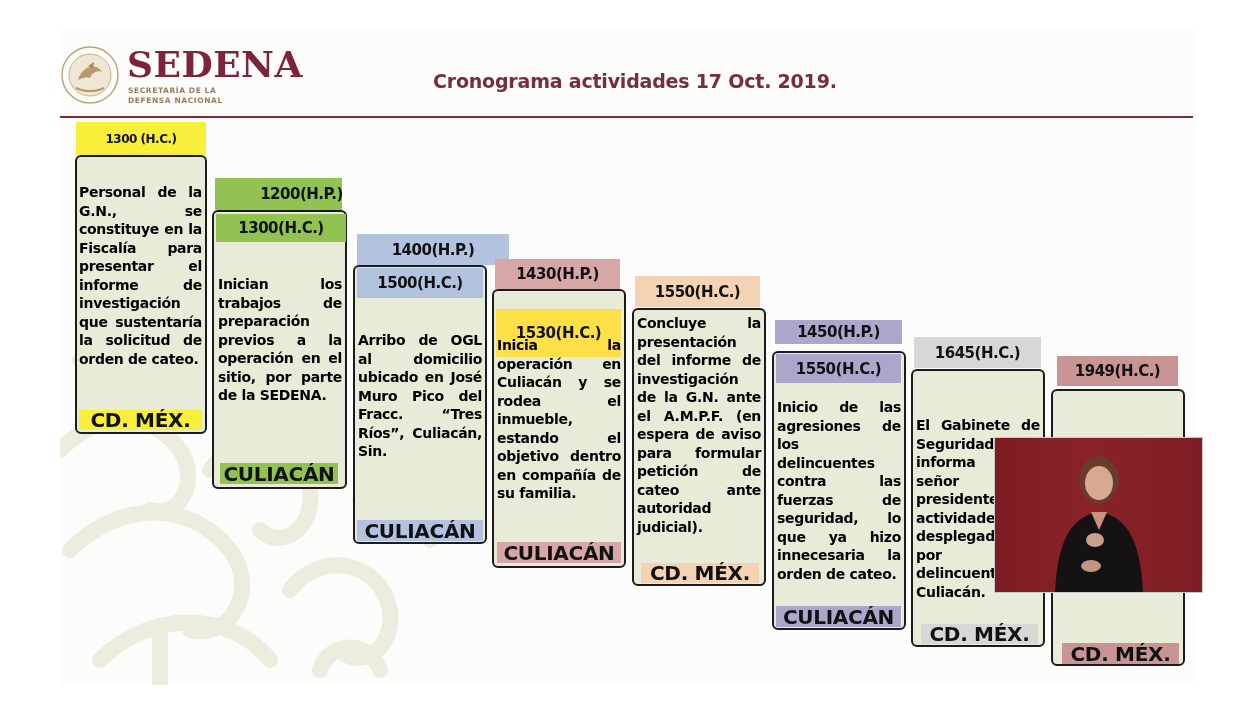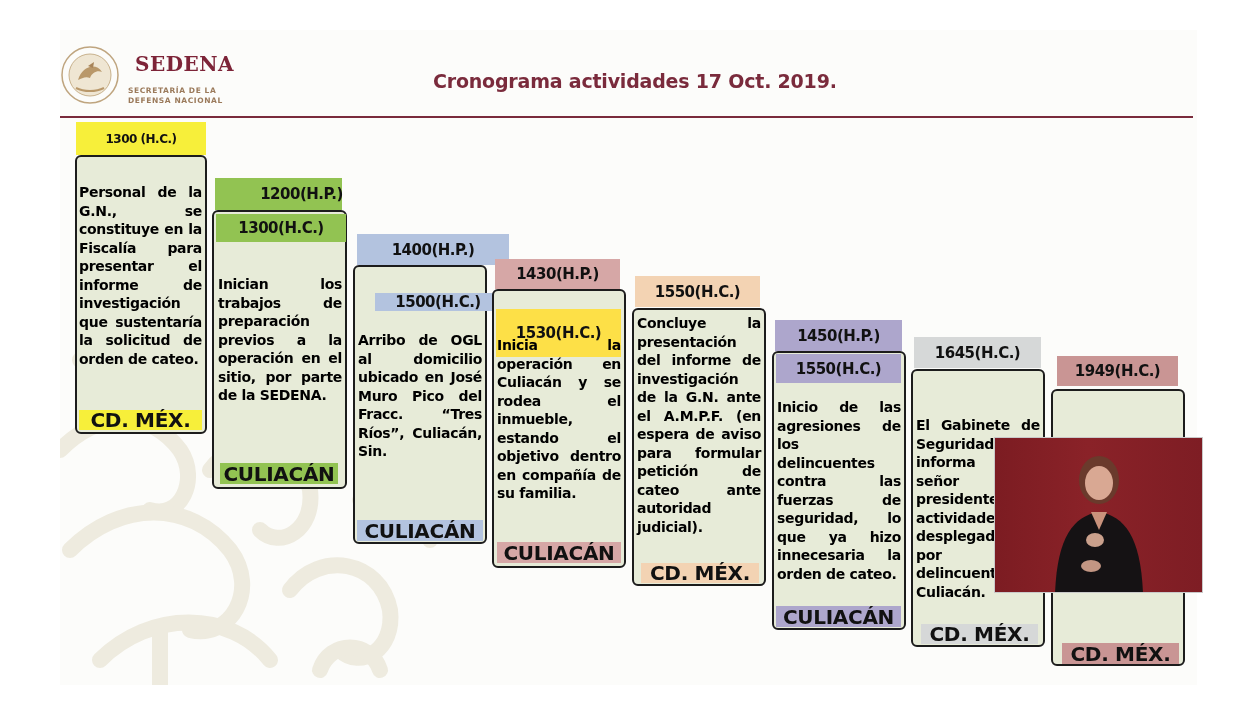--- a/index.html
+++ b/index.html
@@ -3,21 +3,21 @@
 <meta charset="utf-8">
 <style>
   * { box-sizing: border-box; margin: 0; padding: 0; }
   html, body { width: 1257px; height: 720px; overflow: hidden; background: #ffffff; }
   body { position: relative; font-family: "DejaVu Sans", sans-serif; }
 
   .slide { position: absolute; left: 60px; top: 30px; width: 1137px; height: 655px; background: #fcfcfa; overflow: hidden; }
   .pattern { position: absolute; left: 0; top: 0; width: 1137px; height: 655px; }
 
   .seal { position: absolute; left: 60px; top: 44px; width: 60px; height: 62px; }
-  .brand { position: absolute; left: 135px; top: 46px; color: #7d2438; font-family: "DejaVu Serif", serif; font-weight: bold; font-size: 20px; letter-spacing: 0.5px; line-height: 36px; }
+  .brand { position: absolute; left: 127px; top: 46px; color: #7d2438; font-family: "DejaVu Serif", serif; font-weight: bold; font-size: 36px; letter-spacing: 0.5px; line-height: 36px; }
   .brand-sub { position: absolute; left: 128px; top: 86px; color: #9b7a5b; font-family: "DejaVu Sans", sans-serif; font-weight: bold; font-size: 7.5px; line-height: 10px; letter-spacing: 0.6px; }
 
   .title { position: absolute; left: 433px; top: 70px; color: #7a2b3c; font-weight: bold; font-size: 19px; letter-spacing: -0.2px; white-space: nowrap; }
   .rule { position: absolute; left: 60px; top: 116px; width: 1133px; height: 2px; background: #7a2b3c; }
 
   .hdr { position: absolute; font-weight: bold; font-size: 15px; color: #111; text-align: center; letter-spacing: -0.5px; display: flex; align-items: center; justify-content: center; white-space: nowrap; }
   .box { position: absolute; background: #e7ebd8; border: 2px solid #1c1c1c; border-radius: 6px; }
   .body-text { position: absolute; font-weight: bold; font-size: 14px; line-height: 18.5px; color: #000000; text-align: justify; text-align-last: left; letter-spacing: -0.3px; }
   .foot { position: absolute; font-weight: bold; font-size: 20px; color: #111; text-align: center; display: flex; align-items: center; justify-content: center; white-space: nowrap; letter-spacing: -0.3px; }
 
@@ -64,36 +64,36 @@
 <div class="foot" style="left:79px;top:410px;width:123px;height:20px;background:#f7ef3a;">CD. MÉX.</div>
 
 <div class="hdr" style="left:215px;top:178px;width:127px;height:32px;background:#92c352;padding-left:46px;">1200(H.P.)</div>
 <div class="box" style="left:212px;top:210px;width:135px;height:279px;"></div>
 <div class="hdr" style="left:216px;top:214px;width:130px;height:28px;background:#92c352;">1300(H.C.)</div>
 <div class="body-text" style="left:218px;top:275px;width:124px;">Inician los trabajos de preparación previos a la operación en el sitio, por parte de la SEDENA.</div>
 <div class="foot" style="left:220px;top:463px;width:118px;height:21px;background:#92c352;">CULIACÁN</div>
 
 <div class="hdr" style="left:357px;top:234px;width:152px;height:31px;background:#b3c3df;">1400(H.P.)</div>
 <div class="box" style="left:353px;top:265px;width:134px;height:279px;"></div>
-<div class="hdr" style="left:375px;top:268px;width:126px;height:18px;background:#b3c3df;margin-top:25px;">1500(H.C.)</div>
+<div class="hdr" style="left:357px;top:268px;width:126px;height:30px;background:#b3c3df;">1500(H.C.)</div>
 <div class="body-text" style="left:358px;top:331px;width:124px;">Arribo de OGL al domicilio ubicado en José Muro Pico del Fracc. “Tres Ríos”, Culiacán, Sin.</div>
 <div class="foot" style="left:357px;top:520px;width:126px;height:21px;background:#b3c3df;">CULIACÁN</div>
 
 <div class="hdr" style="left:495px;top:259px;width:125px;height:30px;background:#d6a7a6;">1430(H.P.)</div>
 <div class="box" style="left:492px;top:289px;width:134px;height:279px;"></div>
 <div class="hdr" style="left:496px;top:309px;width:125px;height:48px;background:#fde047;">1530(H.C.)</div>
 <div class="body-text" style="left:497px;top:336px;width:124px;">Inicia la operación en Culiacán y se rodea el inmueble, estando el objetivo dentro en compañía de su familia.</div>
 <div class="foot" style="left:497px;top:542px;width:124px;height:21px;background:#d6a7a6;">CULIACÁN</div>
 
 <div class="hdr" style="left:635px;top:276px;width:125px;height:31px;background:#f3d3b3;">1550(H.C.)</div>
 <div class="box" style="left:632px;top:308px;width:134px;height:278px;"></div>
 <div class="body-text" style="left:637px;top:314px;width:124px;">Concluye la presentación del informe de investigación de la G.N. ante el A.M.P.F. (en espera de aviso para formular petición de cateo ante autoridad judicial).</div>
 <div class="foot" style="left:641px;top:563px;width:118px;height:20px;background:#f3d3b3;">CD. MÉX.</div>
 
-<div class="hdr" style="left:775px;top:320px;width:127px;height:31px;background:#ada6cc;">1450(H.P.)</div>
+<div class="hdr" style="left:775px;top:320px;width:127px;height:24px;background:#ada6cc;">1450(H.P.)</div>
 <div class="box" style="left:772px;top:351px;width:134px;height:279px;"></div>
 <div class="hdr" style="left:776px;top:354px;width:125px;height:29px;background:#ada6cc;">1550(H.C.)</div>
 <div class="body-text" style="left:777px;top:398px;width:124px;">Inicio de las agresiones de los delincuentes contra las fuerzas de seguridad, lo que ya hizo innecesaria la orden de cateo.</div>
 <div class="foot" style="left:776px;top:606px;width:125px;height:21px;background:#ada6cc;">CULIACÁN</div>
 
 <div class="hdr" style="left:914px;top:337px;width:127px;height:31px;background:#d6d8d8;">1645(H.C.)</div>
 <div class="box" style="left:911px;top:369px;width:134px;height:278px;"></div>
 <div class="body-text" style="left:916px;top:416px;width:124px;">El Gabinete de Seguridad informa al señor presidente las actividades desplegadas por delincuentes en Culiacán.</div>
 <div class="foot" style="left:921px;top:624px;width:117px;height:20px;background:#d6d8d8;">CD. MÉX.</div>
 

